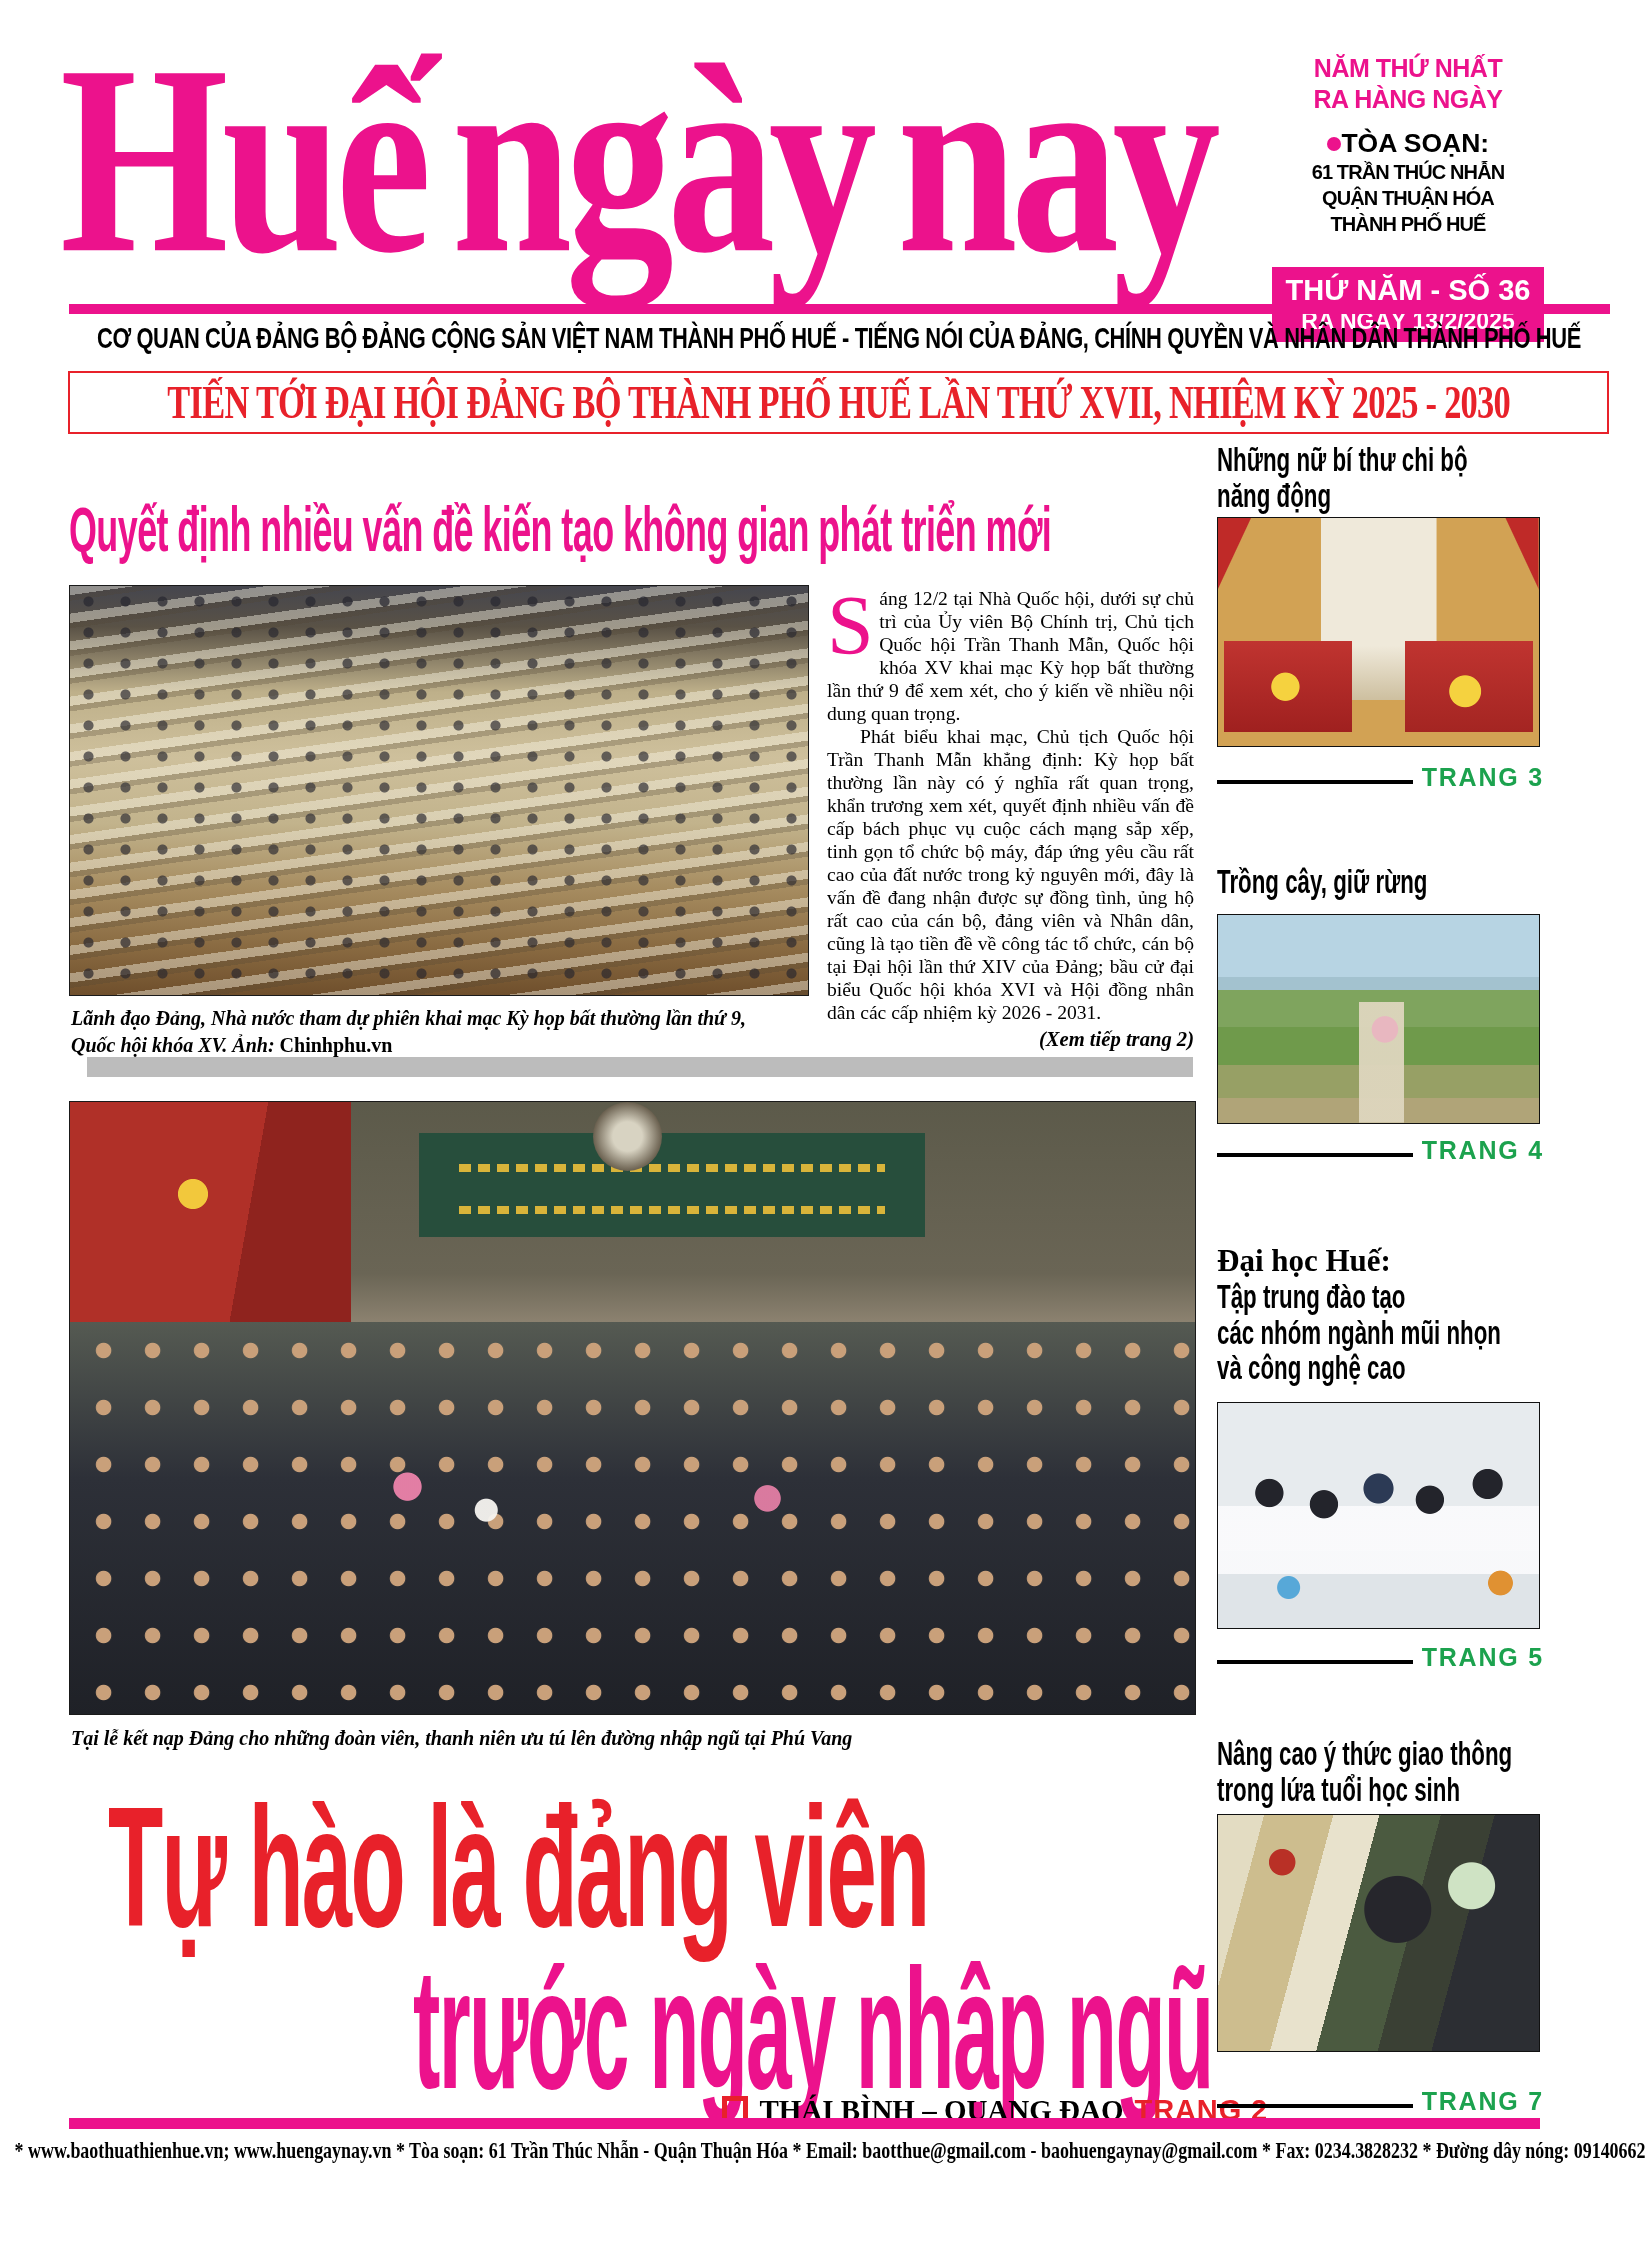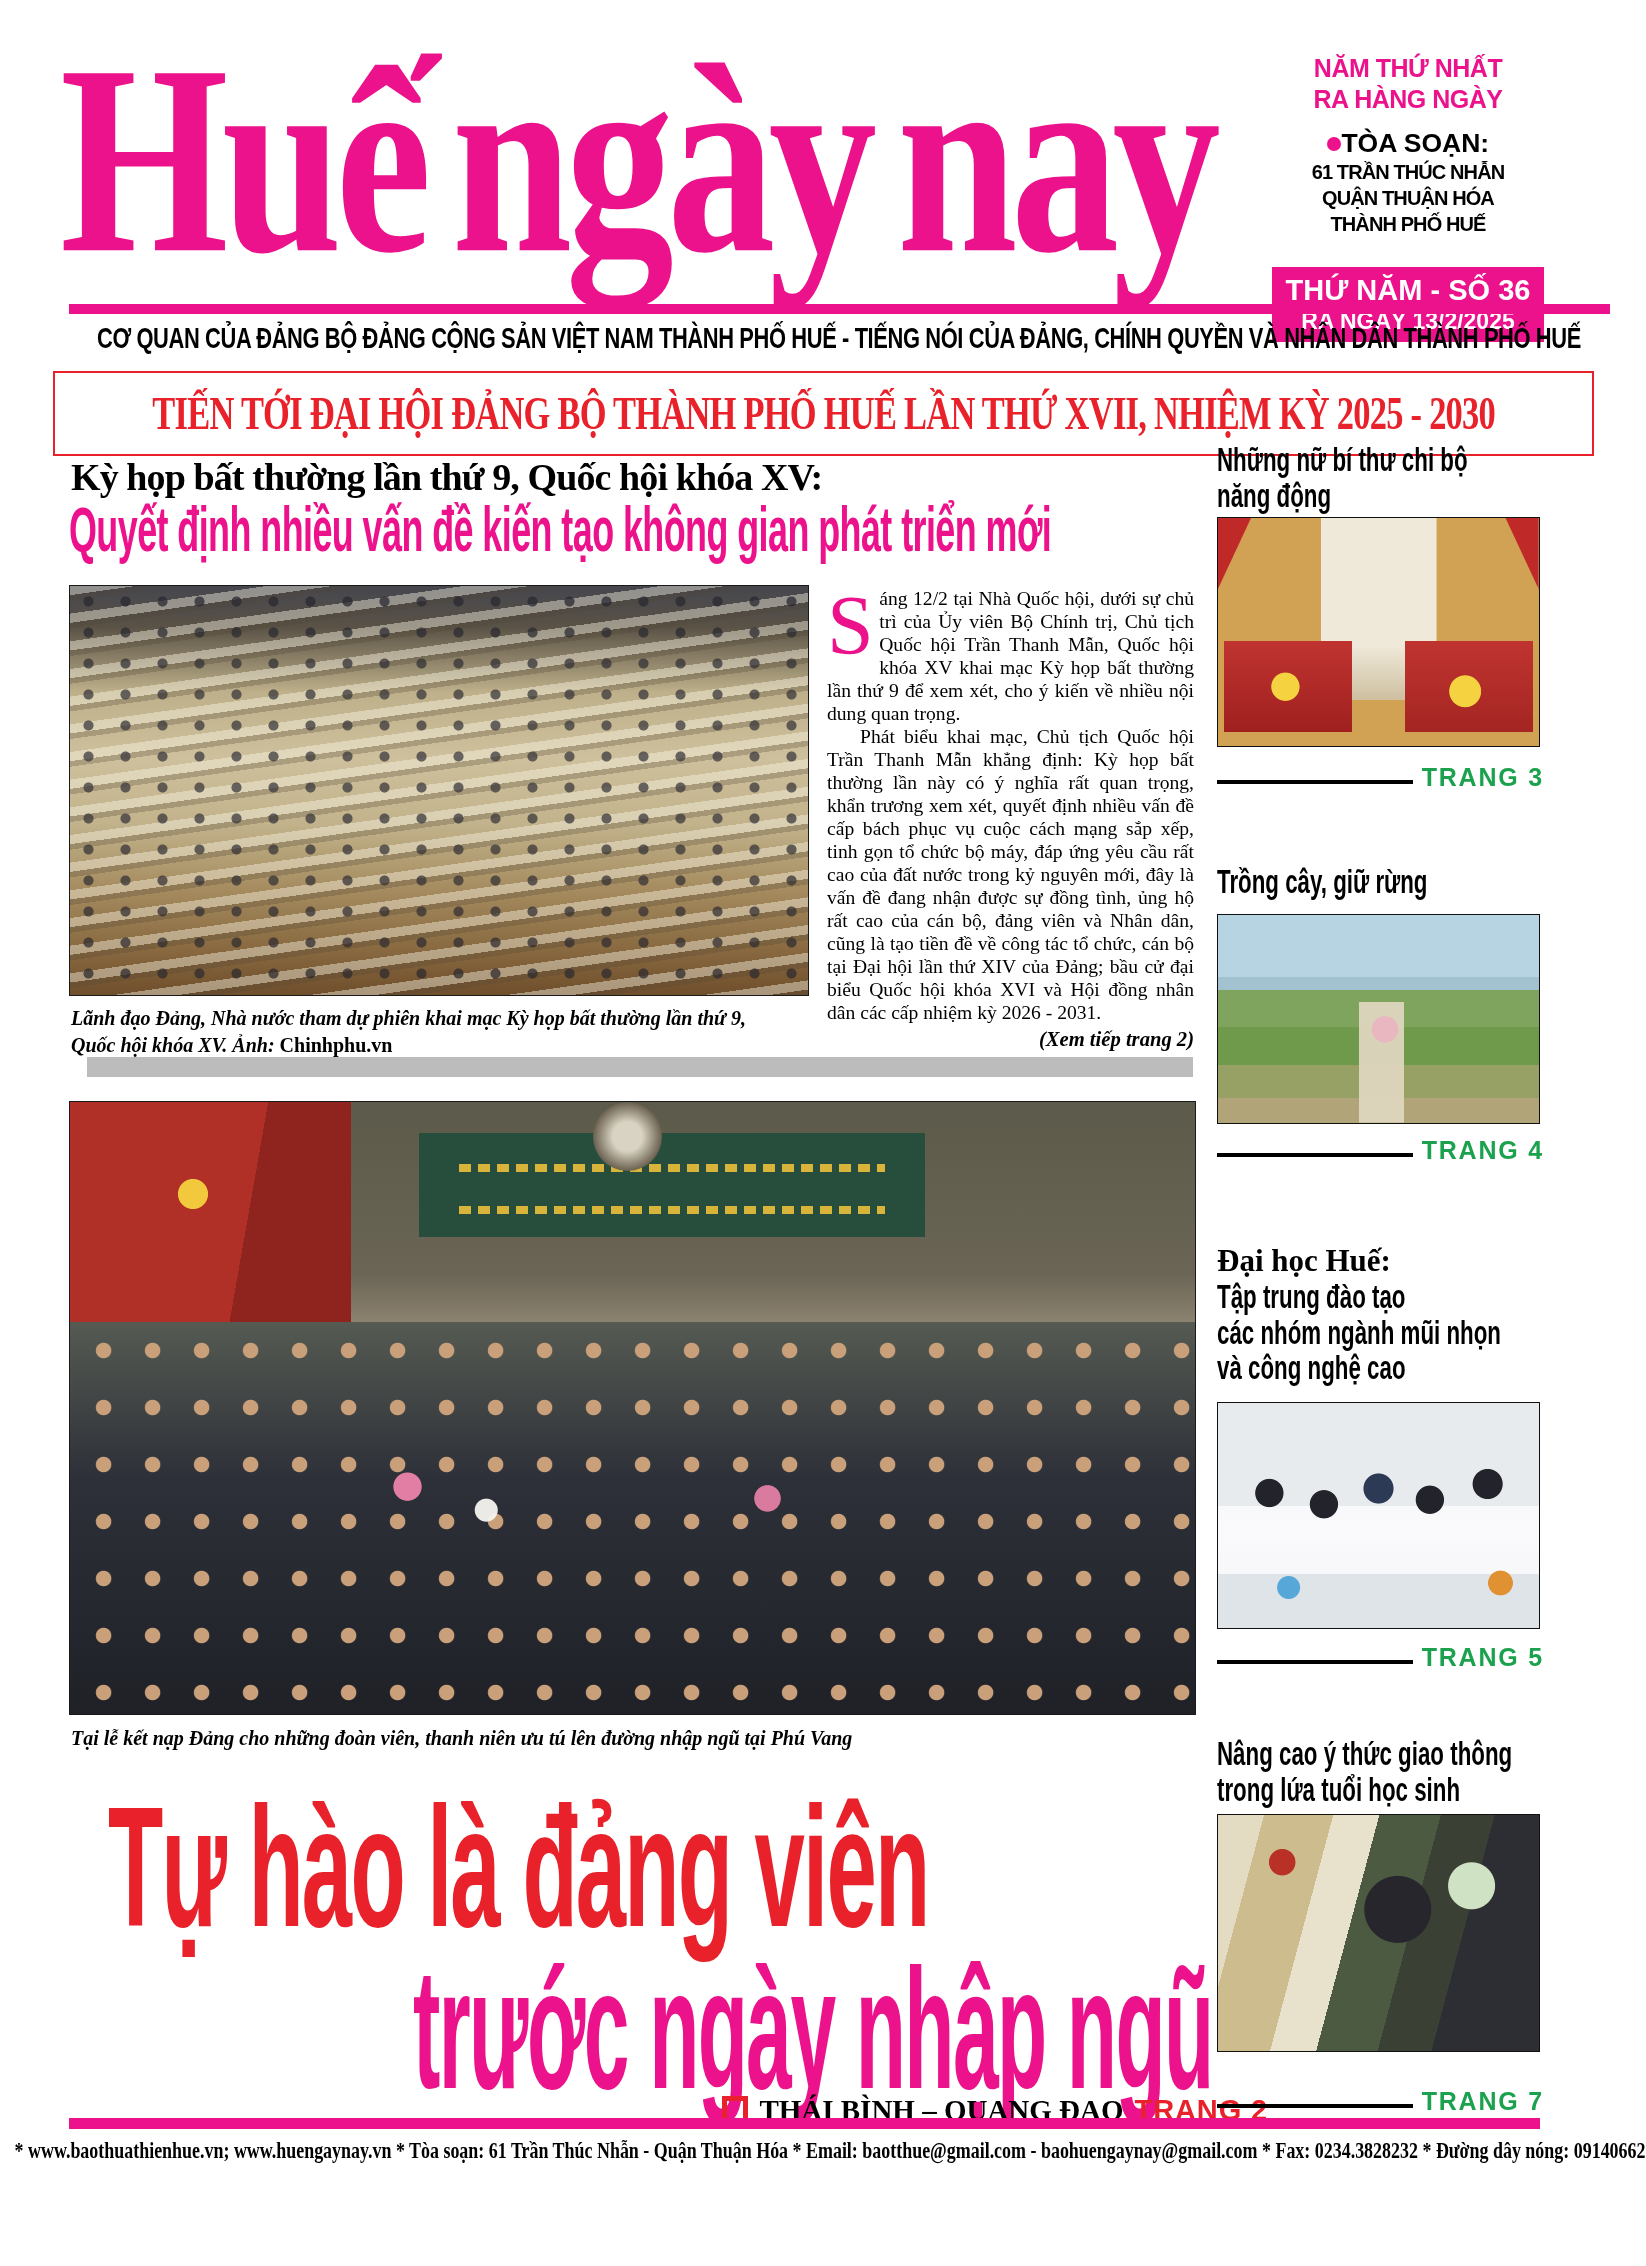--- a/index.html
+++ b/index.html
@@ -19,21 +19,21 @@
   .office-row{margin-top:12.8px;font-size:26.5px;display:flex;align-items:center;justify-content:center;gap:0;}
   .dot{width:14.6px;height:14.6px;border-radius:50%;background:var(--pink);display:inline-block;}
   .addr{font-size:20px;line-height:1.3;letter-spacing:-0.9px;}
   .issue-box{left:1272px;top:267px;width:272px;height:75px;background:var(--pink);color:#fff;
              text-align:center;font-weight:bold;padding-top:8.2px;box-sizing:border-box;}
   .issue-box .l1{font-size:29px;line-height:1.1;}
   .issue-box .l2{font-size:23px;line-height:1.3;}
   .bar{background:var(--pink);}
   .organ{left:839px;top:322px;font-weight:bold;font-size:27.4px;white-space:nowrap;
          transform:translateX(-50%) scale(0.8,1.05);transform-origin:center top;letter-spacing:-0.5px;}
-  .banner-box{left:53px;top:371px;width:1541px;height:85px;border:2.7px solid var(--red);
+  .banner-box{left:68px;top:371px;width:1541px;height:63px;border:2.7px solid var(--red);
               display:flex;align-items:center;justify-content:center;box-sizing:border-box;}
   .banner-text{color:var(--red);font-weight:bold;font-size:42px;white-space:nowrap;
                transform:scale(0.82,1.08);letter-spacing:-0.9px;}
 
   
   .kicker{left:71px;top:455px;font-weight:bold;font-size:38px;letter-spacing:-0.9px;}
   .lead-head{left:69px;top:493px;font-weight:bold;font-size:57px;color:var(--pink);
              white-space:nowrap;letter-spacing:-0.9px;transform:scale(0.63,1.1);transform-origin:0 0;}
   .photo{border:0.9px solid #1a1a1a;overflow:hidden;box-sizing:border-box;}
   .caption{font-weight:bold;font-style:italic;font-size:20px;line-height:1.35;white-space:pre-line;}
@@ -146,21 +146,20 @@
     <div class="l2">RA NGÀY 13/2/2025</div>
   </div>
 
   <div class="abs bar" style="left:69px;top:304px;width:1541px;height:10px;"></div>
   <div class="abs organ sans">CƠ QUAN CỦA ĐẢNG BỘ ĐẢNG CỘNG SẢN VIỆT NAM THÀNH PHỐ HUẾ - TIẾNG NÓI CỦA ĐẢNG, CHÍNH QUYỀN VÀ NHÂN DÂN THÀNH PHỐ HUẾ</div>
 
   <div class="abs banner-box">
     <div class="banner-text serif">TIẾN TỚI ĐẠI HỘI ĐẢNG BỘ THÀNH PHỐ HUẾ LẦN THỨ XVII, NHIỆM KỲ 2025 - 2030</div>
   </div>
 
-  <div class="abs kicker serif">Kỳ họp bất thường lần thứ 9, Quốc hội khóa XV:</div>
   <div class="abs lead-head sans">Quyết định nhiều vấn đề kiến tạo không gian phát triển mới</div>
 
   <div class="abs photo" id="photo-parliament">
     <div class="abs seat-texture"></div>
   </div>
   <div class="abs caption" style="left:71px;top:1005px;width:758px;"><span>Lãnh đạo Đảng, Nhà nước tham dự phiên khai mạc Kỳ họp bất thường lần thứ 9,
 Quốc hội khóa XV. Ảnh: </span><span class="credit">Chinhphu.vn</span></div>
 
   <div class="abs article">
     <p><span class="dropcap">S</span><span>áng 12/2 tại Nhà Quốc hội, dưới sự chủ trì của Ủy viên Bộ Chính trị, Chủ tịch Quốc hội Trần Thanh Mẫn, Quốc hội khóa XV khai mạc Kỳ họp bất thường lần thứ 9 để xem xét, cho ý kiến về nhiều nội dung quan trọng.</span></p>

